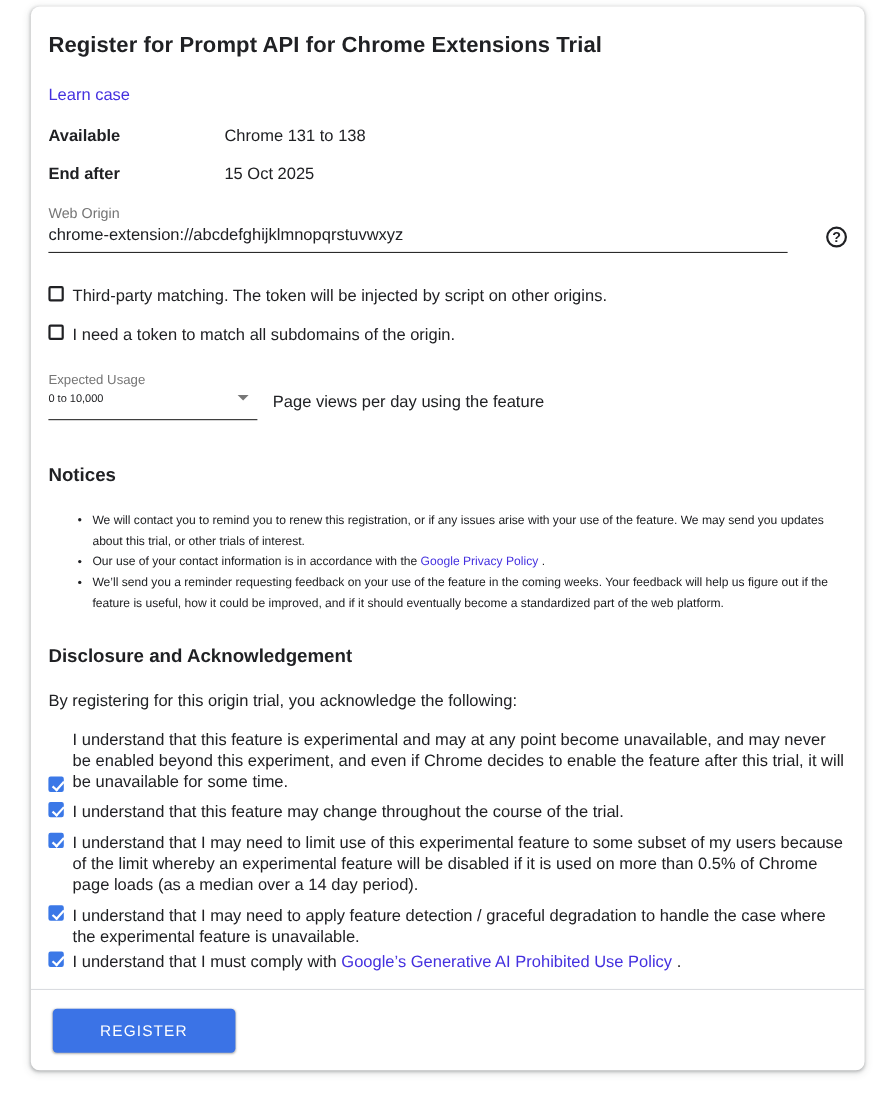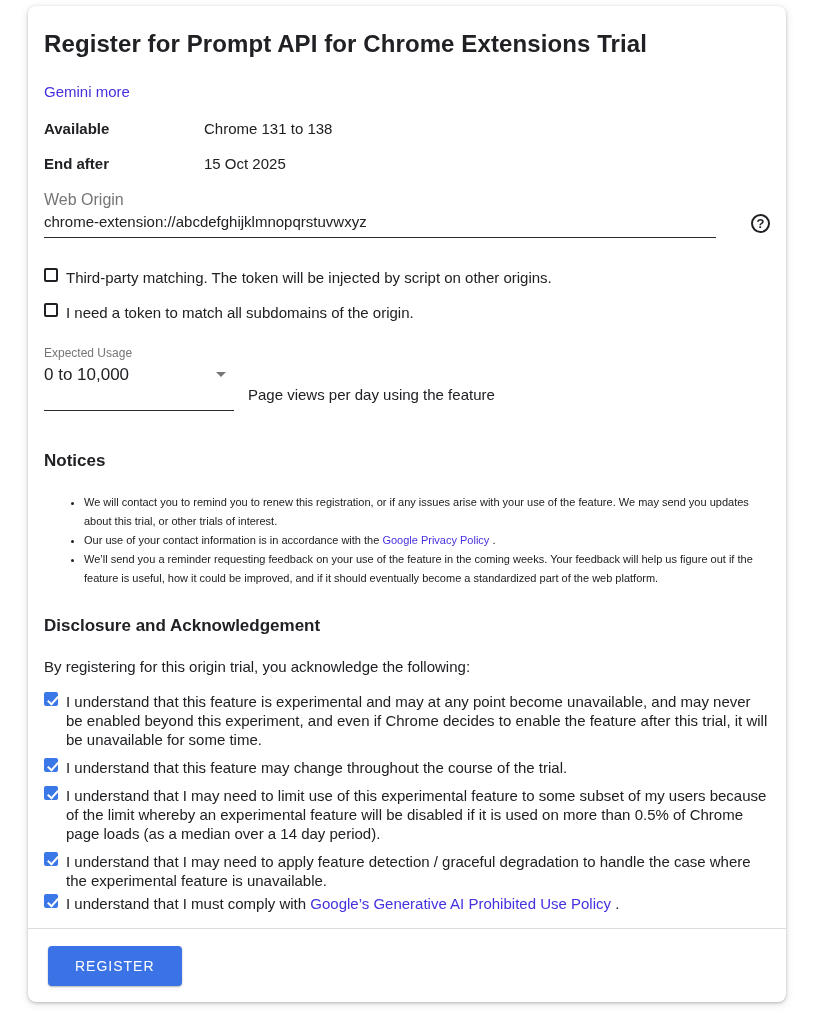--- a/index.html
+++ b/index.html
@@ -22,33 +22,33 @@
   }
   .card{
     width:758px;
     margin:6px auto 20px;
     background:#fff;
     border-radius:8px;
     box-shadow:0 1px 3px rgba(60,64,67,.3), 0 2px 8px rgba(60,64,67,.15);
   }
   .card-body{padding:16px 16px 15px;}
   h1{
-    font-size:24px;
+    font-size:20px;
     font-weight:bold;
     margin:8px 0 24px;
     letter-spacing:.1px;
   }
   .desc{font-size:15px;line-height:19px;margin:0;}
   a.link{color:var(--link);text-decoration:none;cursor:pointer;font-size:15px;line-height:19px;display:inline-block;}
   a.inline-link{color:var(--link);text-decoration:none;cursor:pointer;}
   .meta-row{display:flex;font-size:15px;line-height:19px;margin-top:16px;}
   .meta-row:first-of-type{margin-top:18px;}
   .meta-label{font-weight:bold;width:160px;flex:none;}
   .field{margin-top:18px;}
-  .field-label{font-size:16px;color:var(--gray);display:block;}
+  .field-label{font-size:13px;color:var(--gray);display:block;}
   .origin-row{display:flex;align-items:flex-end;gap:21px;}
   .origin-input{
     flex:1;
     border:none;
     border-bottom:1px solid var(--underline);
     font-size:15px;
     font-family:inherit;
     color:var(--ink);
     padding:4px 0 7px;
     outline:none;
@@ -85,65 +85,65 @@
     border:solid #fff;
     border-width:0 2px 2px 0;
     transform:rotate(42deg);
   }
   .usage-row{display:flex;align-items:flex-end;margin-top:24px;}
   .usage-label{font-size:12px;color:var(--gray);display:block;}
   .select{
     width:190px;
     border-bottom:1px solid var(--underline);
     display:flex;justify-content:space-between;align-items:center;
-    font-size:17px;
-    padding:5px 0 25px;
+    font-size:10px;
+    padding:5px 0 13px;
     cursor:pointer;
   }
   .arrow{
     width:0;height:0;
     border-left:5px solid transparent;
     border-right:5px solid transparent;
     border-top:5px solid #777;
     margin-right:8px;margin-bottom:2px;
   }
   .usage-hint{font-size:15px;margin-left:14px;padding-bottom:8px;}
   h2{font-size:17px;font-weight:bold;margin:40px 0 0;}
   h2.disclosure{margin-top:28px;}
   ul{margin:22px 0 0;padding-left:40px;font-size:11px;line-height:19px;}
   li{margin:0;}
   .intro{font-size:15px;line-height:19px;margin:21px 0 0;}
   .ack{margin-top:9px;}
-  .ack.first{margin-top:16px;}
+  .ack.first{margin-top:16px;align-items:flex-end;}
   .ack.last{margin-top:4px;}
   .divider{height:1px;background:var(--divider);}
   .footer{padding:17px 20px 16px;}
   .register-btn{
     background:var(--btn-blue);
     color:#fff;
     border:none;
     border-radius:4px;
     font-family:inherit;
     font-size:14px;
     font-weight:500;
     letter-spacing:1px;
-    padding:12px 27px;
+    padding:12px 43px;
     cursor:pointer;
     box-shadow:0 1px 2px rgba(0,0,0,.3);
   }
 </style>
 </head>
 <body>
 
 <div class="card">
   <div class="card-body">
 
     <h1>Register for Prompt API for Chrome Extensions Trial</h1>
 
-    <a class="link">Gemini more</a>
+    <a class="link">Learn case</a>
 
     <div class="meta-row">
       <div class="meta-label">Available</div>
       <div class="meta-value">Chrome 131 to 138</div>
     </div>
 
     <div class="meta-row">
       <div class="meta-label">End after</div>
       <div class="meta-value">15 Oct 2025</div>
     </div>

